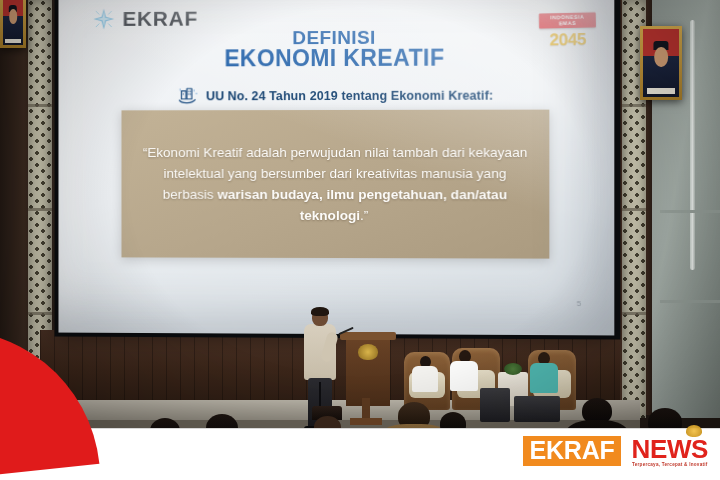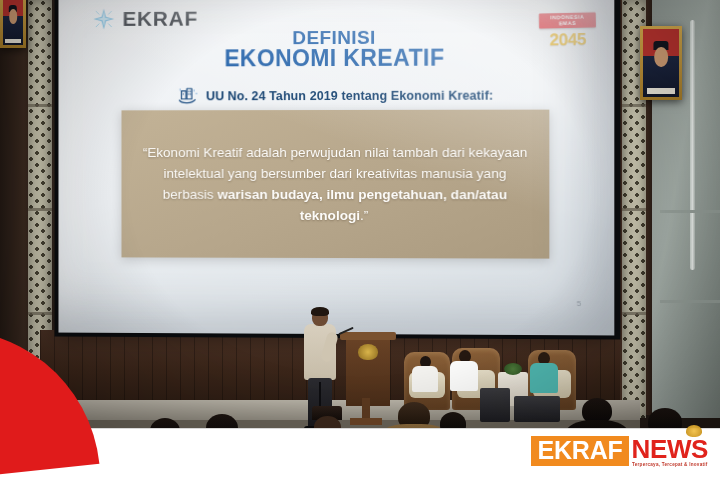--- a/index.html
+++ b/index.html
@@ -152,21 +152,21 @@
   .footer{position:absolute;left:0;bottom:0;width:720px;height:52px;background:#ffffff;}
   .footer-topline{position:absolute;left:0;top:0;width:720px;height:1px;background:#d8d8d8;}
   .red-swoosh{position:absolute;left:-58px;bottom:8px;width:150px;height:150px;
     background:#e01b1b;border-radius:0 100% 0 0;transform:rotate(-6deg);}
   .site-url{position:absolute;left:104px;top:16px;font-family:"Liberation Serif",serif;
     font-size:15px;color:#1a1a1a;letter-spacing:.2px;}
 
   .brand{position:absolute;right:12px;top:8px;display:flex;align-items:flex-start;height:36px;}
   .brand-piyos{background:#f18a1e;color:#ffffff;font-size:25px;font-weight:800;
     letter-spacing:-.2px;padding:1px 6px 2px 6px;line-height:1.08;}
-  .brand-newswrap{display:flex;flex-direction:column;align-items:center;margin-left:3px;}
+  .brand-newswrap{display:flex;flex-direction:column;align-items:center;margin-left:11px;}
   .brand-news{color:#e0231c;font-size:26px;font-weight:800;letter-spacing:-.4px;line-height:1.05;}
   .brand-tagline{color:#c0392b;font-size:4.6px;font-weight:700;letter-spacing:.25px;
     margin-top:-1px;}
   .brand-emblem{position:absolute;right:18px;top:-3px;width:16px;height:12px;
     background:radial-gradient(circle,#f3c24a,#c08a14);border-radius:50% 50% 40% 40%;opacity:.95;}
 
   .photo-grain{position:absolute;inset:0;pointer-events:none;
     background:radial-gradient(ellipse at 50% 40%,rgba(255,255,255,0) 45%,rgba(0,0,0,.35) 100%);}
 </style>
 </head>

